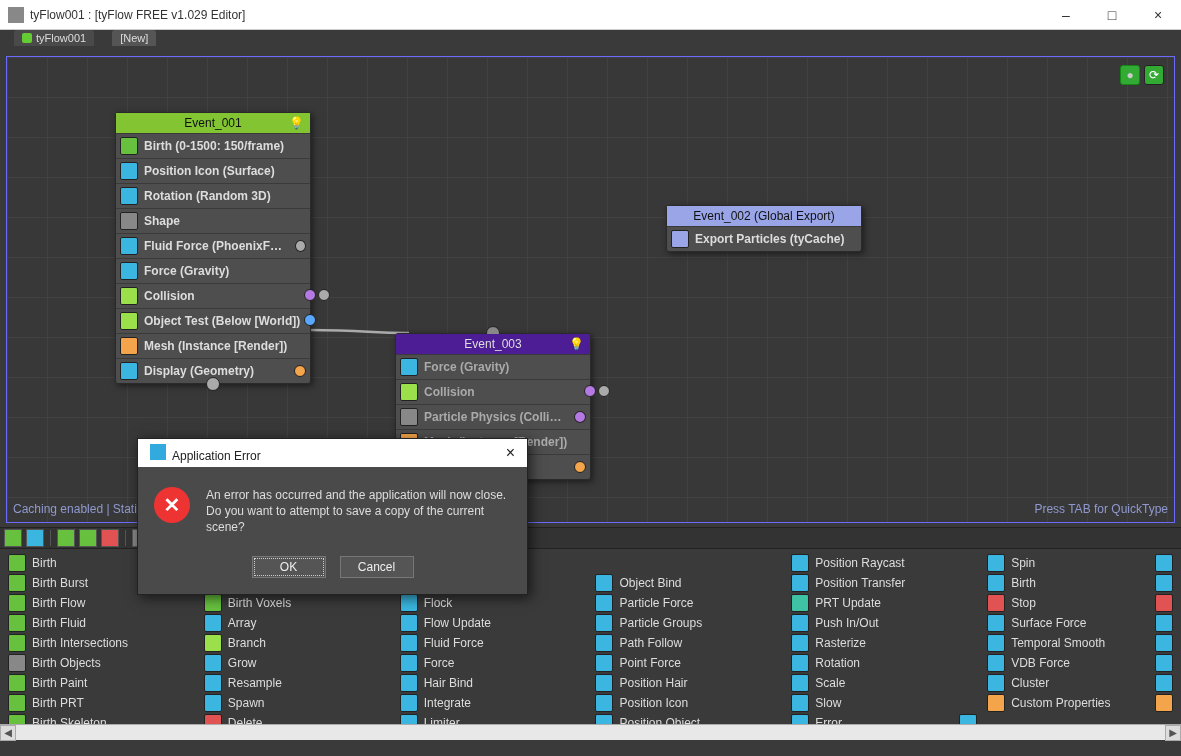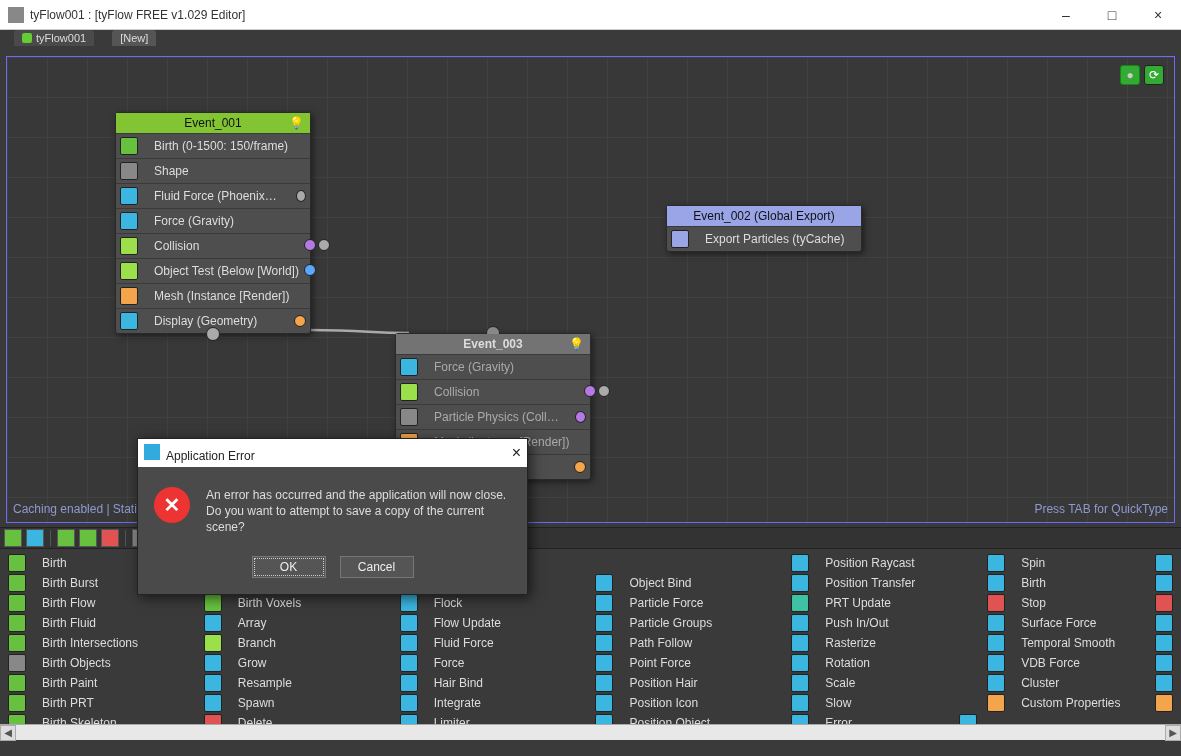--- a/index.html
+++ b/index.html
@@ -51,25 +51,25 @@
   .tgl{width:20px;height:20px;border:1px solid #222;background:#333;border-radius:3px;display:flex;align-items:center;justify-content:center;}
   .tgl.on{background:#3a3;border-color:#181;}
   .tgl.sync{background:#3a3;color:#fff;}
   .node {
     position:absolute; background:#4e4e4e; border:1px solid #2a2a2a; border-radius:3px; box-shadow: 2px 2px 6px rgba(0,0,0,.5); overflow:visible;
   }
   .node-header {
     background:#82c432; color:#111; font-size:12px; padding:3px 6px; text-align:center; font-weight:normal; display:flex; align-items:center; justify-content:center; gap:6px; position:relative;
   }
   .node-header.purple { background:#9aa5e8;}
-  .node-header.gray { background:#737373; color:#ddd;font-weight:bold;}
+  .node-header.gray { background:#4c1d95; color:#ddd;}
   .node-header .bulb { position:absolute; right:6px; top:3px; font-size:12px; color:#111;}
   .node-header.gray .bulb{color:#ddd;}
   .op {
-    display:flex; align-items:center; gap:16px; padding:3px 4px; border-top:1px solid #3a3a3a; font-size:12px; color:#ddd; position:relative;
+    display:flex; align-items:center; gap:6px; padding:3px 4px; border-top:1px solid #3a3a3a; font-size:12px; color:#ddd; position:relative;font-weight:bold;
   }
   .op .icn{ width:18px; height:18px; border:1px solid #222; border-radius:2px; flex:0 0 18px; display:flex;align-items:center;justify-content:center;font-size:10px;color:#111;}
   .op .txt{ white-space:nowrap; overflow:hidden; text-overflow:ellipsis;}
   .port { width:12px;height:12px;border-radius:50%;border:1px solid #222;position:absolute;}
   .port.gray{background:#aaa;}
   .port.blue{background:#5aa7ff;}
   .port.purple{background:#b579e4;}
   .port.orange{background:#f4a44a;}
   .bottom-port{position:absolute;bottom:-8px;left:50%;transform:translateX(-50%);width:14px;height:14px;border-radius:50%;background:#aaa;border:1px solid #222;}
   .top-port{position:absolute;top:-8px;left:50%;transform:translateX(-50%);width:14px;height:14px;border-radius:50%;background:#888;border:1px solid #222;}
@@ -80,30 +80,30 @@
   .status .right{color:#8f99cf;}
   .toolbar2 {
     height:22px;background:#333;display:flex;align-items:center;gap:4px;padding:0 4px;border-top:1px solid #222;border-bottom:1px solid #222;
   }
   .tb-btn{width:18px;height:18px;border:1px solid #555;background:#444;display:flex;align-items:center;justify-content:center;font-size:10px;}
   .tb-sep{width:1px;height:16px;background:#555;margin:0 2px;}
   .palette {
     position:relative; height:175px; background:#3a3a3a; overflow:hidden; padding:4px 8px;
   }
   .palette-grid{display:grid;grid-template-columns:repeat(6, 1fr);grid-auto-flow:column;grid-template-rows:repeat(9,20px);gap:0px 10px;}
-  .pal-item{display:flex;align-items:center;gap:16px;font-size:12px;color:#ddd;}
+  .pal-item{display:flex;align-items:center;gap:6px;font-size:12px;color:#ddd;}
   .pal-item .icn{width:18px;height:18px;border:1px solid #222;border-radius:2px;flex:0 0 18px;}
   .pal-item .tail{width:18px;height:18px;border:1px solid #222;border-radius:2px;flex:0 0 18px;margin-left:auto;}
   .scroll-h{height:16px;background:#e8e8e8;border-top:1px solid #aaa;display:flex;align-items:center;}
   .scroll-h .arrow{width:16px;height:16px;display:flex;align-items:center;justify-content:center;background:#ddd;border:1px solid #aaa;font-size:10px;color:#555;}
   .scroll-h .track{flex:1;height:16px;}
   .dialog{
     position:absolute;left:137px;top:438px;width:391px;background:#4a4a4a;border:1px solid #222;box-shadow:3px 3px 12px rgba(0,0,0,.6);
   }
-  .dlg-title{height:28px;background:#fff;color:#222;display:flex;align-items:center;justify-content:space-between;padding:0 6px;font-size:12px;}
+  .dlg-title{height:28px;background:#fff;color:#222;display:flex;align-items:center;justify-content:space-between;padding:0 12px;font-size:12px;}
   .dlg-title .icon16{width:16px;height:16px;background:#3ad;display:inline-block;margin-right:6px;}
   .dlg-title .close{font-size:16px;color:#222;cursor:default;}
   .dlg-body{display:flex;padding:20px 16px;gap:16px;font-size:12px;color:#ddd;line-height:1.35;}
   .dlg-body .erricon{width:36px;height:36px;border-radius:50%;background:#e33;display:flex;align-items:center;justify-content:center;color:#fff;font-size:20px;font-weight:bold;flex:0 0 36px;}
   .dlg-btns{display:flex;justify-content:center;gap:14px;padding:0 0 16px;}
   .dlg-btns button{width:74px;height:22px;background:#555;border:1px solid #777;color:#eee;font-size:12px;}
   .dlg-btns button.ok{outline:1px dotted #ccc;outline-offset:-3px;}
   
   
   .c-green{background:#67c13e;} .c-cyan{background:#3ab6e0;} .c-lime{background:#9be04a;}
@@ -150,20 +150,28 @@
       <div class="node-header">
         <span>Event_001</span>
         <span class="bulb">💡</span>
       </div>
       <div id="node1-ops">
           <div class="op">
             <span class="icn c-green"></span>
             <span class="txt">Birth (0-1500: 150/frame)</span>
           </div>
           <div class="op">
+            <span class="icn c-cyan"></span>
+            <span class="txt">Position Icon (Surface)</span>
+          </div>
+          <div class="op">
+            <span class="icn c-cyan"></span>
+            <span class="txt">Rotation (Random 3D)</span>
+          </div>
+          <div class="op">
             <span class="icn c-gray"></span>
             <span class="txt">Shape</span>
           </div>
           <div class="op">
             <span class="icn c-cyan"></span>
             <span class="txt">Fluid Force (PhoenixFDLiq…</span>
             <span class="port gray" style="position: static; margin-left: auto;"></span>
           </div>
           <div class="op">
             <span class="icn c-cyan"></span>

